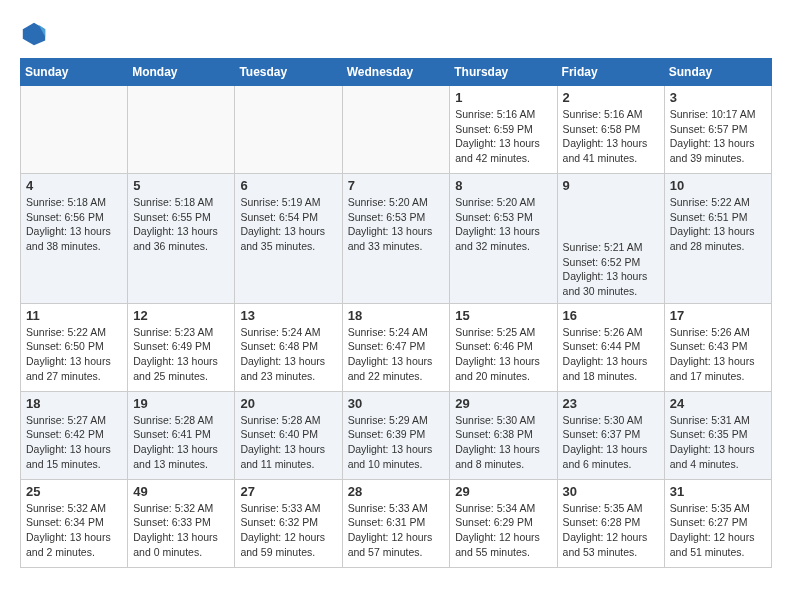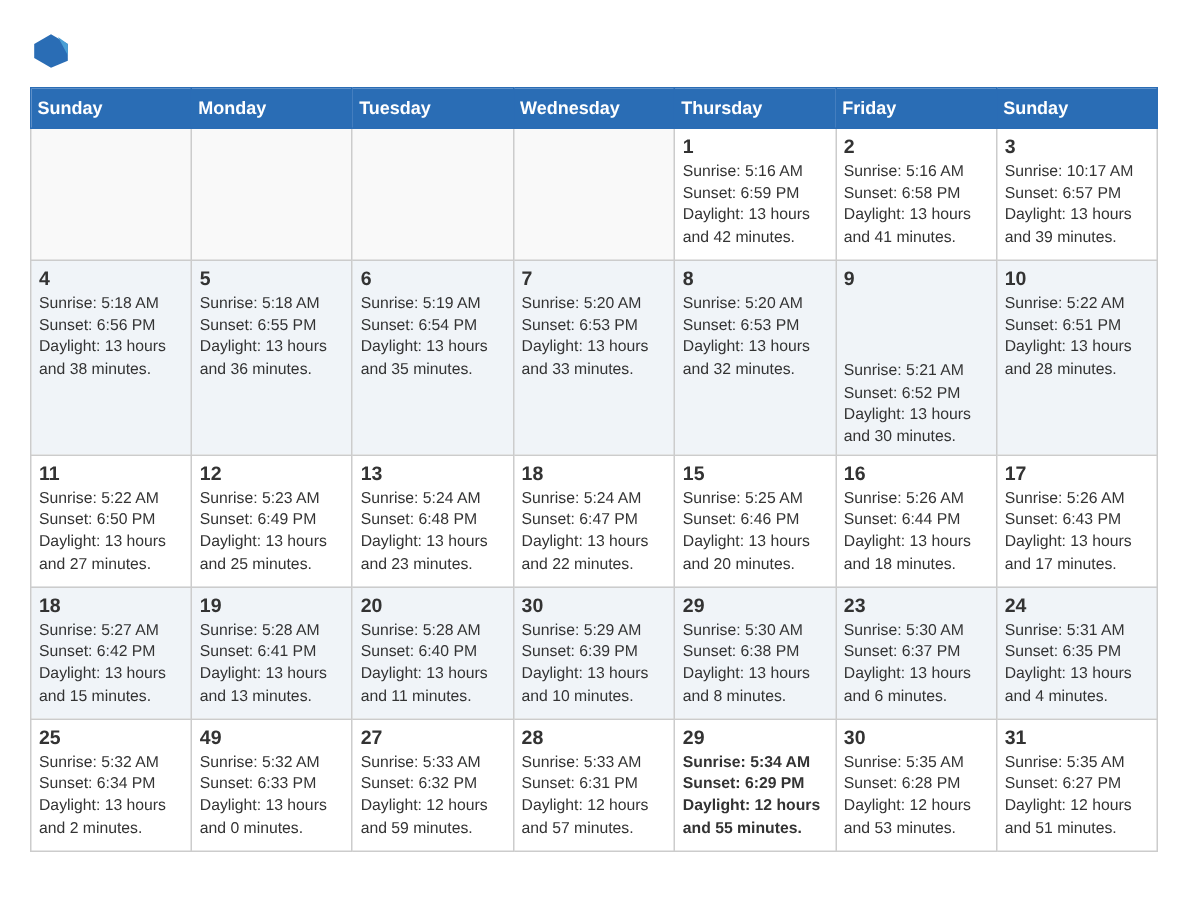--- a/index.html
+++ b/index.html
@@ -327,21 +327,21 @@
         </td>
         <td>
           <span class="day-number">28</span>
           <div class="day-info" style="white-space: pre-line;">Sunrise: 5:33 AM
 Sunset: 6:31 PM
 Daylight: 12 hours
 and 57 minutes.</div>
         </td>
         <td>
           <span class="day-number">29</span>
-          <div class="day-info" style="white-space: pre-line; font-weight: bold;">Sunrise: 5:34 AM
+          <div class="day-info" style="white-space: pre-line;">Sunrise: 5:34 AM
 Sunset: 6:29 PM
 Daylight: 12 hours
 and 55 minutes.</div>
         </td>
         <td>
           <span class="day-number">30</span>
           <div class="day-info" style="white-space: pre-line;">Sunrise: 5:35 AM
 Sunset: 6:28 PM
 Daylight: 12 hours
 and 53 minutes.</div>

